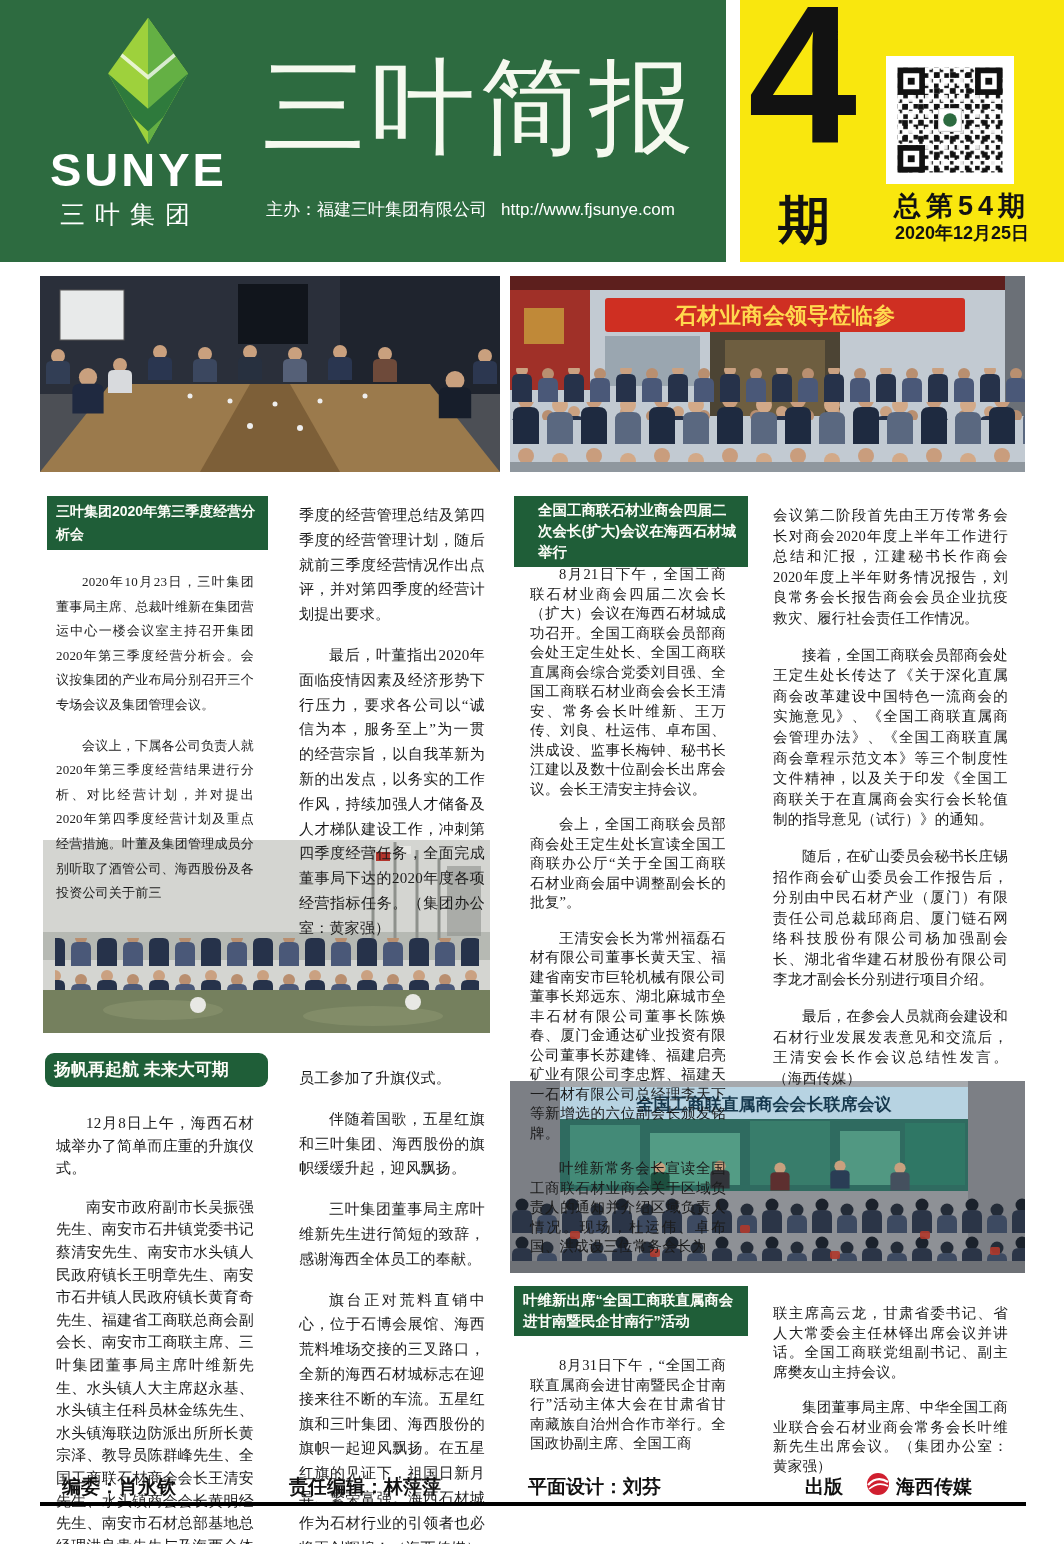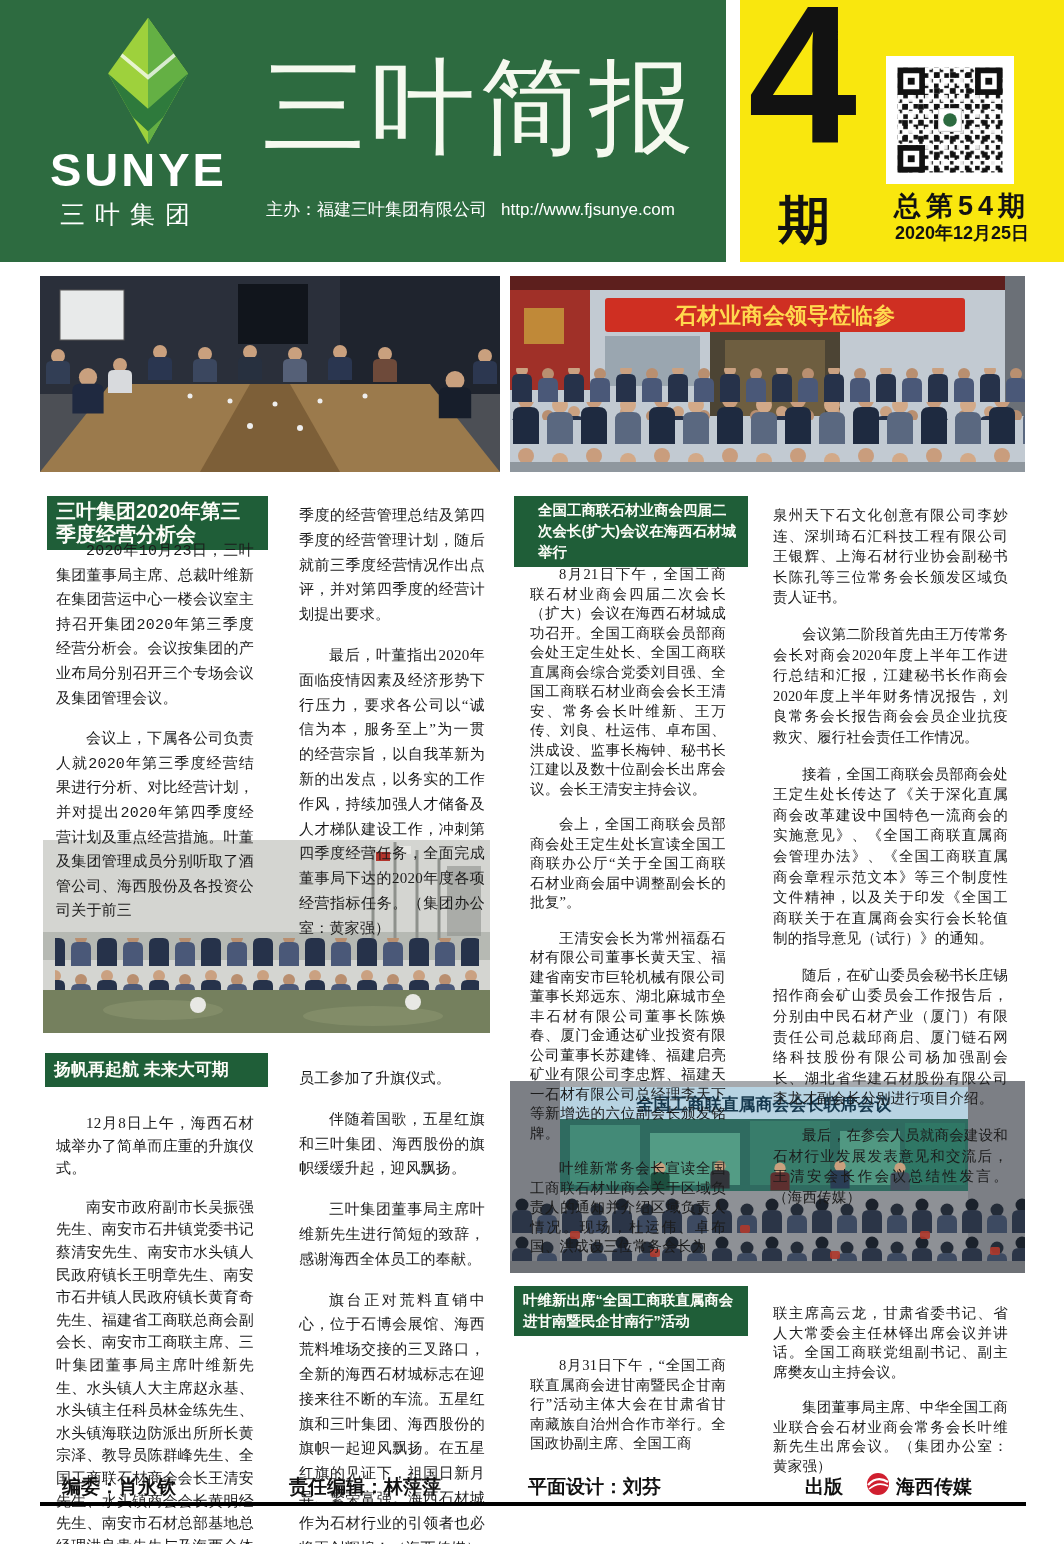--- a/index.html
+++ b/index.html
@@ -22,30 +22,30 @@
       display:flex;align-items:center;justify-content:center;}
   .issue-total{position:absolute;left:132px;top:188px;width:180px;text-align:center;color:#121212;
                font-size:27px;font-weight:700;letter-spacing:5px;white-space:nowrap;}
   .issue-date{position:absolute;left:136px;top:221px;width:172px;text-align:center;color:#121212;
               font-size:18px;font-weight:600;white-space:nowrap;}
   
   .photo{position:absolute;display:block;}
   
   .tbox{position:absolute;box-sizing:border-box;background:#1f5e38;color:#fdfdf8;font-weight:bold;
         padding:4px 9px;}
-  #t1{left:47px;top:496px;width:221px;font-size:20px;line-height:23px;}
+  #t1{left:47px;top:496px;width:221px;font-size:14px;line-height:23px;}
   #t2{left:514px;top:496px;width:234px;font-size:14.5px;line-height:21px;padding-left:24px;}
-  #t3{left:45px;top:1053px;width:223px;font-size:17px;line-height:26px;white-space:nowrap;}
+  #t3{left:45px;top:1053px;width:223px;font-size:17px;line-height:26px;white-space:nowrap;border-radius:9px;}
   #t4{left:514px;top:1286px;width:234px;font-size:14.5px;line-height:21px;}
   
   .col{position:absolute;text-align:justify;color:#1b1b1b;
        font-family:"Liberation Serif","DejaVu Serif",serif;letter-spacing:0.2px;}
   .col p{margin:16px;text-indent:2em;}
   .col.cont p:first-child{text-indent:0;}
-  #a1c1{left:40px;top:524px;width:230px;font-size:15px;line-height:24.6px;font-family:Liberation Mono, monospace;}
+  #a1c1{left:40px;top:554px;width:230px;font-size:13px;line-height:24.6px;}
   #a1c2{left:283px;top:487px;width:218px;font-size:15px;line-height:24.8px;}
   #sailc1{left:40px;top:1096px;width:230px;font-size:15px;line-height:22.6px;}
   #sailc2{left:283px;top:1050px;width:218px;font-size:15px;line-height:24.8px;}
   #a2c1{left:514px;top:549px;width:228px;font-size:14.5px;line-height:19.5px;}
   #a2c2{left:757px;top:489px;width:267px;font-size:14.5px;line-height:20.6px;}
   #a3c1{left:514px;top:1340px;width:228px;font-size:14.5px;line-height:19.5px;}
   #a3c2{left:757px;top:1288px;width:267px;font-size:14.5px;line-height:19.5px;}
   
   .footer-item{position:absolute;top:1474px;color:#111;font-size:19px;font-weight:700;white-space:nowrap;}
   #f1{left:62px;} #f2{left:289px;} #f3{left:528px;} #f4{left:805px;text-align:center;}
@@ -273,21 +273,20 @@
       <p>三叶集团董事局主席叶维新先生进行简短的致辞，感谢海西全体员工的奉献。</p>
       <p>旗台正对荒料直销中心，位于石博会展馆、海西荒料堆场交接的三叉路口，全新的海西石材城标志在迎接来往不断的车流。五星红旗和三叶集团、海西股份的旗帜一起迎风飘扬。在五星红旗的见证下，祖国日新月异、繁荣富强。海西石材城作为石材行业的引领者也必将再创辉煌！（海西传媒）</p>
     </div>
   <div class="col" id="a2c1">
       <p>8月21日下午，全国工商联石材业商会四届二次会长（扩大）会议在海西石材城成功召开。全国工商联会员部商会处王定生处长、全国工商联直属商会综合党委刘目强、全国工商联石材业商会会长王清安、常务会长叶维新、王万传、刘良、杜运伟、卓布国、洪成设、监事长梅钟、秘书长江建以及数十位副会长出席会议。会长王清安主持会议。</p>
       <p>会上，全国工商联会员部商会处王定生处长宣读全国工商联办公厅“关于全国工商联石材业商会届中调整副会长的批复”。</p>
       <p>王清安会长为常州福磊石材有限公司董事长黄天宝、福建省南安市巨轮机械有限公司董事长郑远东、湖北麻城市垒丰石材有限公司董事长陈焕春、厦门金通达矿业投资有限公司董事长苏建锋、福建启亮矿业有限公司李忠辉、福建天一石材有限公司总经理李天下等新增选的六位副会长颁发铭牌。</p>
       <p>叶维新常务会长宣读全国工商联石材业商会关于区域负责人的通知并介绍区域负责人情况。现场，杜运伟、卓布国、洪成设三位常务会长为</p>
     </div>
   <div class="col cont" id="a2c2">
-      <p>泉州天下石文化创意有限公司李妙连、深圳琦石汇科技工程有限公司王银辉、上海石材行业协会副秘书长陈孔等三位常务会长颁发区域负责人证书。</p>
       <p>会议第二阶段首先由王万传常务会长对商会2020年度上半年工作进行总结和汇报，江建秘书长作商会2020年度上半年财务情况报告，刘良常务会长报告商会会员企业抗疫救灾、履行社会责任工作情况。</p>
       <p>接着，全国工商联会员部商会处王定生处长传达了《关于深化直属商会改革建设中国特色一流商会的实施意见》、《全国工商联直属商会管理办法》、《全国工商联直属商会章程示范文本》等三个制度性文件精神，以及关于印发《全国工商联关于在直属商会实行会长轮值制的指导意见（试行）》的通知。</p>
       <p>随后，在矿山委员会秘书长庄锡招作商会矿山委员会工作报告后，分别由中民石材产业（厦门）有限责任公司总裁邱商启、厦门链石网络科技股份有限公司杨加强副会长、湖北省华建石材股份有限公司李龙才副会长分别进行项目介绍。</p>
       <p>最后，在参会人员就商会建设和石材行业发展发表意见和交流后，王清安会长作会议总结性发言。（海西传媒）</p>
     </div>
   <div class="col" id="a3c1">
       <p>8月31日下午，“全国工商联直属商会进甘南暨民企甘南行”活动主体大会在甘肃省甘南藏族自治州合作市举行。全国政协副主席、全国工商</p>
     </div>
   <div class="col cont" id="a3c2">
       <p>联主席高云龙，甘肃省委书记、省人大常委会主任林铎出席会议并讲话。全国工商联党组副书记、副主席樊友山主持会议。</p>

